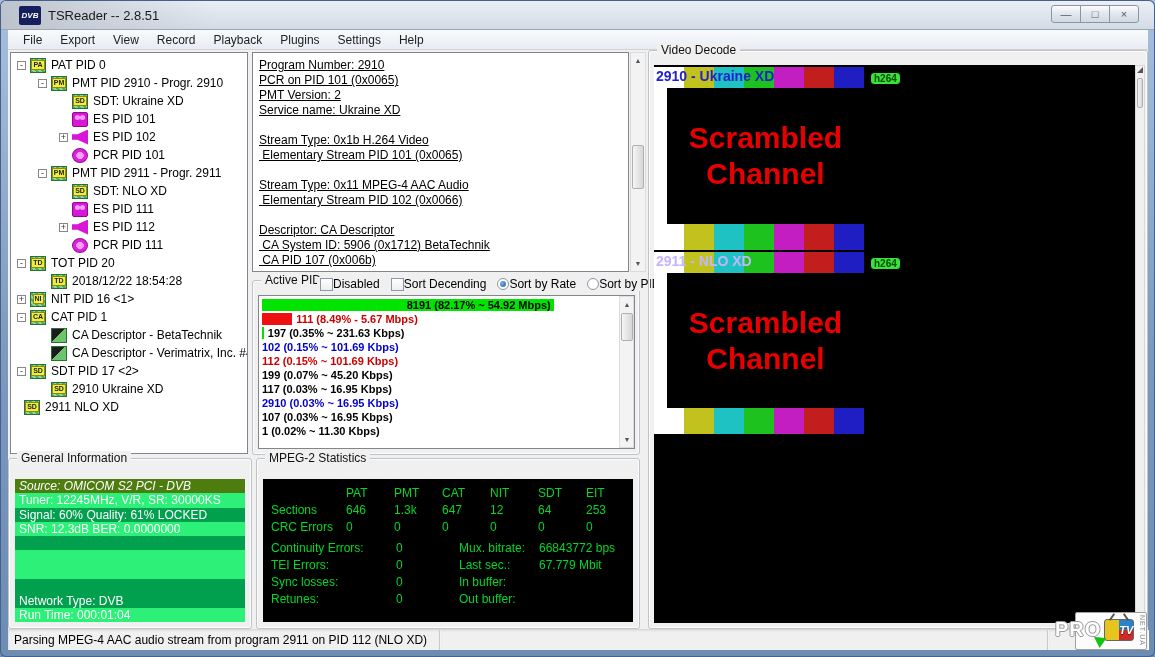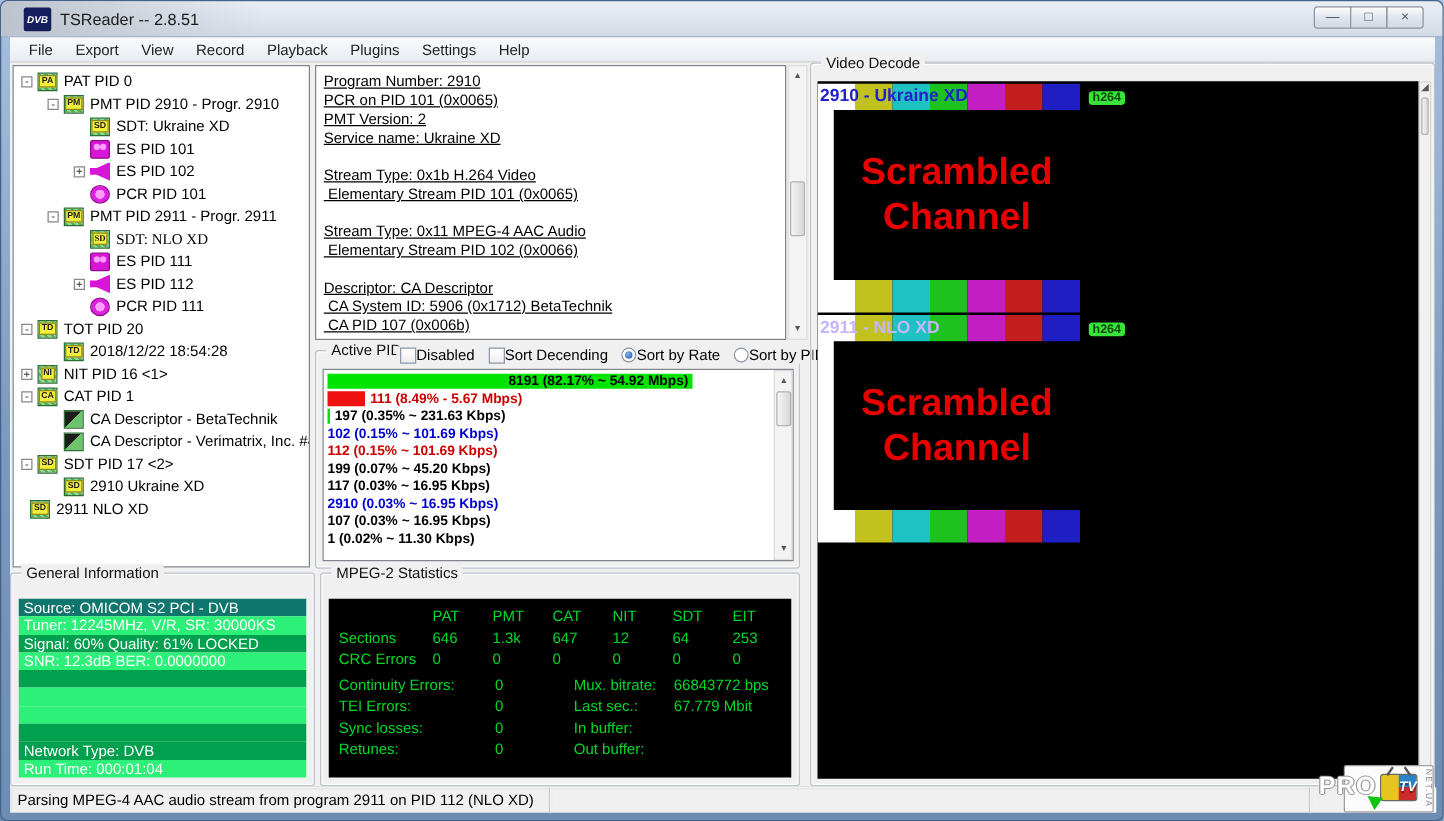--- a/index.html
+++ b/index.html
@@ -236,21 +236,21 @@
   </div>
 
   <div class="tree-row" style="padding-left: 27px;">
     <span class="expander">-</span>
     <span class="ticon t-table">
           <span class="badge-inner">PM</span>
         </span>
     <span class="tree-label">PMT PID 2911 - Progr. 2911</span>
   </div>
 
-  <div class="tree-row" style="padding-left: 48px; font-family: Liberation Serif, serif;">
+  <div class="tree-row" style="padding-left: 48px;">
     <span class="expander hidden"></span>
     <span class="ticon t-table">
           <span class="badge-inner">SD</span>
         </span>
     <span class="tree-label">SDT: NLO XD</span>
   </div>
 
   <div class="tree-row" style="padding-left: 48px;">
     <span class="expander hidden"></span>
     <span class="ticon t-cam"></span>
@@ -454,21 +454,21 @@
         <span class="sb-btn sb-up"></span>
         <span class="sb-thumb" style="top:16px;height:28px;"></span>
         <span class="sb-btn sb-down"></span>
       </div>
     </div>
   </div>
 
   <div class="groupbox general">
     <span class="gb-label">General Information</span>
     <div class="gen-table">
-  <div class="gen-row" style="background: #0f766e;">Source: OMICOM S2 PCI - DVB</div>
+  <div class="gen-row" style="background: #4d7c0f; font-style: italic;">Source: OMICOM S2 PCI - DVB</div>
 
   <div class="gen-row" style="background: rgb(44, 240, 120);">Tuner: 12245MHz, V/R, SR: 30000KS</div>
 
   <div class="gen-row" style="background: rgb(0, 160, 78);">Signal: 60% Quality: 61% LOCKED</div>
 
   <div class="gen-row" style="background: rgb(44, 240, 120);">SNR: 12.3dB BER: 0.0000000</div>
 
   <div class="gen-row" style="background: rgb(0, 160, 78);"></div>
 
   <div class="gen-row" style="background: rgb(44, 240, 120);"></div>

